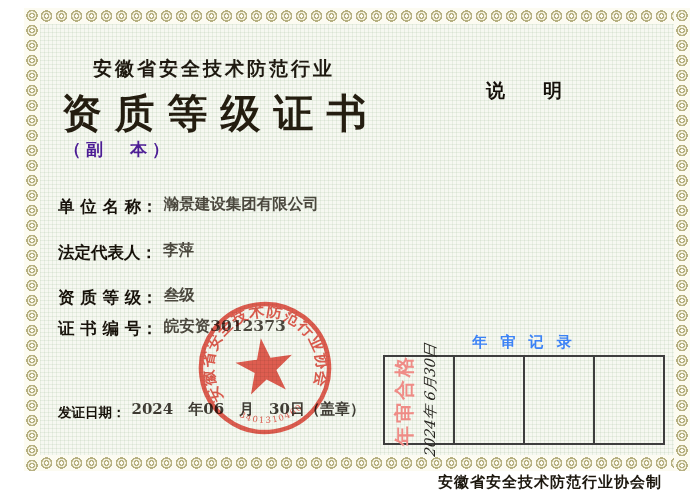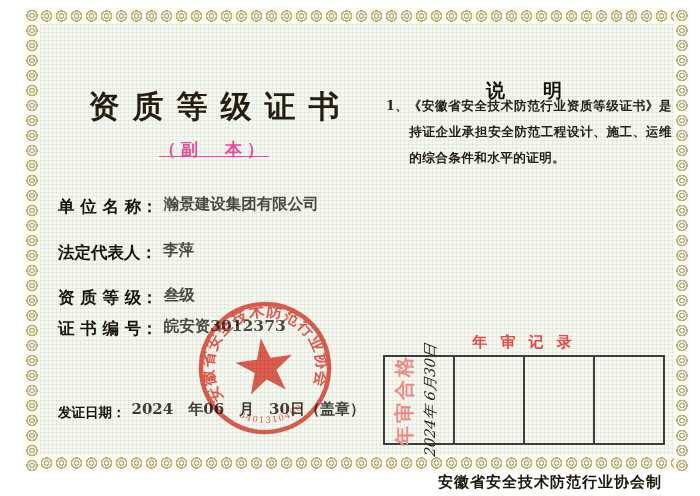--- a/index.html
+++ b/index.html
@@ -37,25 +37,25 @@
     background-size:4px 4px;
   }
 
   
   .org-line {
     position:absolute; left:40px; top:48px; width:300px; text-align:center;
     font-size:19px; font-weight:bold; color:#1e1910; letter-spacing:3px;
   }
   .main-title {
     position:absolute; left:22px; top:78px; width:336px; text-align:center;
-    font-size:31px; font-weight:bold; color:#241d10; letter-spacing:13px; text-indent:13px;
+    font-size:40px; font-weight:bold; color:#241d10; letter-spacing:13px; text-indent:13px;
   }
   .sub-title {
-    position:absolute; left:40px; top:130px; width:300px; text-align:center;
-    font-size:17px; font-weight:bold; color:#ec4899; letter-spacing:5px;text-decoration:underline;
+    position:absolute; left:40px; top:130px; width:300px; text-align:left;
+    font-size:17px; font-weight:bold; color:#4c1d95; letter-spacing:5px;
   }
   .field { position:absolute; left:34px; white-space:nowrap; }
   .flabel { font-size:16.5px; font-weight:bold; color:#17120a; }
   .fvalue {
     font-size:15.5px; font-weight:600; color:#4b483e; margin-left:6px;
     position:relative; top:-3px;
   }
   .field.small .flabel { font-size:13.5px; }
   .field.small .fvalue { font-size:15px; color:#3e3b33; }
 
@@ -66,21 +66,21 @@
   }
   .instr-body {
     position:absolute; left:362px; top:85px; width:286px;
     font-size:12.6px; font-weight:bold; color:#231d14;
     line-height:25.8px; text-align:justify; letter-spacing:0.4px;
   }
   .instr-body p { padding-left:1.85em; text-indent:-1.85em; margin:0; }
 
   .review-heading {
     position:absolute; left:359px; top:325px; width:282px; text-align:center;
-    font-size:15px; font-weight:bold; color:#ef4444; letter-spacing:4px;
+    font-size:15px; font-weight:bold; color:#3b82f6; letter-spacing:4px;
   }
   .review-table {
     position:absolute; left:359px; top:347px; width:282px; height:90px;
     border:2px solid #3e3e3e; display:flex; background:transparent;
   }
   .review-cell { flex:1; position:relative; border-right:2px solid #3e3e3e; }
   .review-cell:last-child { border-right:none; }
   .rot {
     position:absolute; top:50%; white-space:nowrap;
     transform:translate(-50%,-50%) rotate(-90deg);
@@ -110,20 +110,21 @@
 </head>
 <body>
 
 <div class="certificate">
   <div class="b-strip h b-top"></div>
   <div class="b-strip h b-bottom"></div>
   <div class="b-strip v b-left"></div>
   <div class="b-strip v b-right"></div>
   <div class="inner"></div>
 
+  <div class="org-line">安徽省安全技术防范行业</div>
   <div class="main-title">资质等级证书</div>
   <div class="sub-title">（副　本）</div>
 
   <div class="field" style="top:188px">
     <span class="flabel">单 位 名 称：</span><span class="fvalue">瀚景建设集团有限公司</span>
   </div>
   <div class="field" style="top:234px">
     <span class="flabel">法定代表人：</span><span class="fvalue">李萍</span>
   </div>
   <div class="field" style="top:279px">
@@ -131,21 +132,20 @@
   </div>
   <div class="field" style="top:310px">
     <span class="flabel">证 书 编 号：</span><span class="fvalue">皖安资3012373</span>
   </div>
   <div class="field small" style="top:394px">
     <span class="flabel">发证日期：</span><span class="fvalue">2024　年06　月　30日（盖章）</span>
   </div>
 
   <div class="instr-heading">说　　明</div>
   <div class="instr-body">
-    <p>1、《安徽省安全技术防范行业资质等级证书》是持证企业承担安全防范工程设计、施工、运维的综合条件和水平的证明。</p>
   </div>
 
   <div class="review-heading">年 审 记 录</div>
   <div class="review-table">
     <div class="review-cell">
       <span class="rot stamp-text">年审合格</span>
       <span class="rot stamp-date">2024年 6月30日</span>
     </div>
     <div class="review-cell"></div>
     <div class="review-cell"></div>

